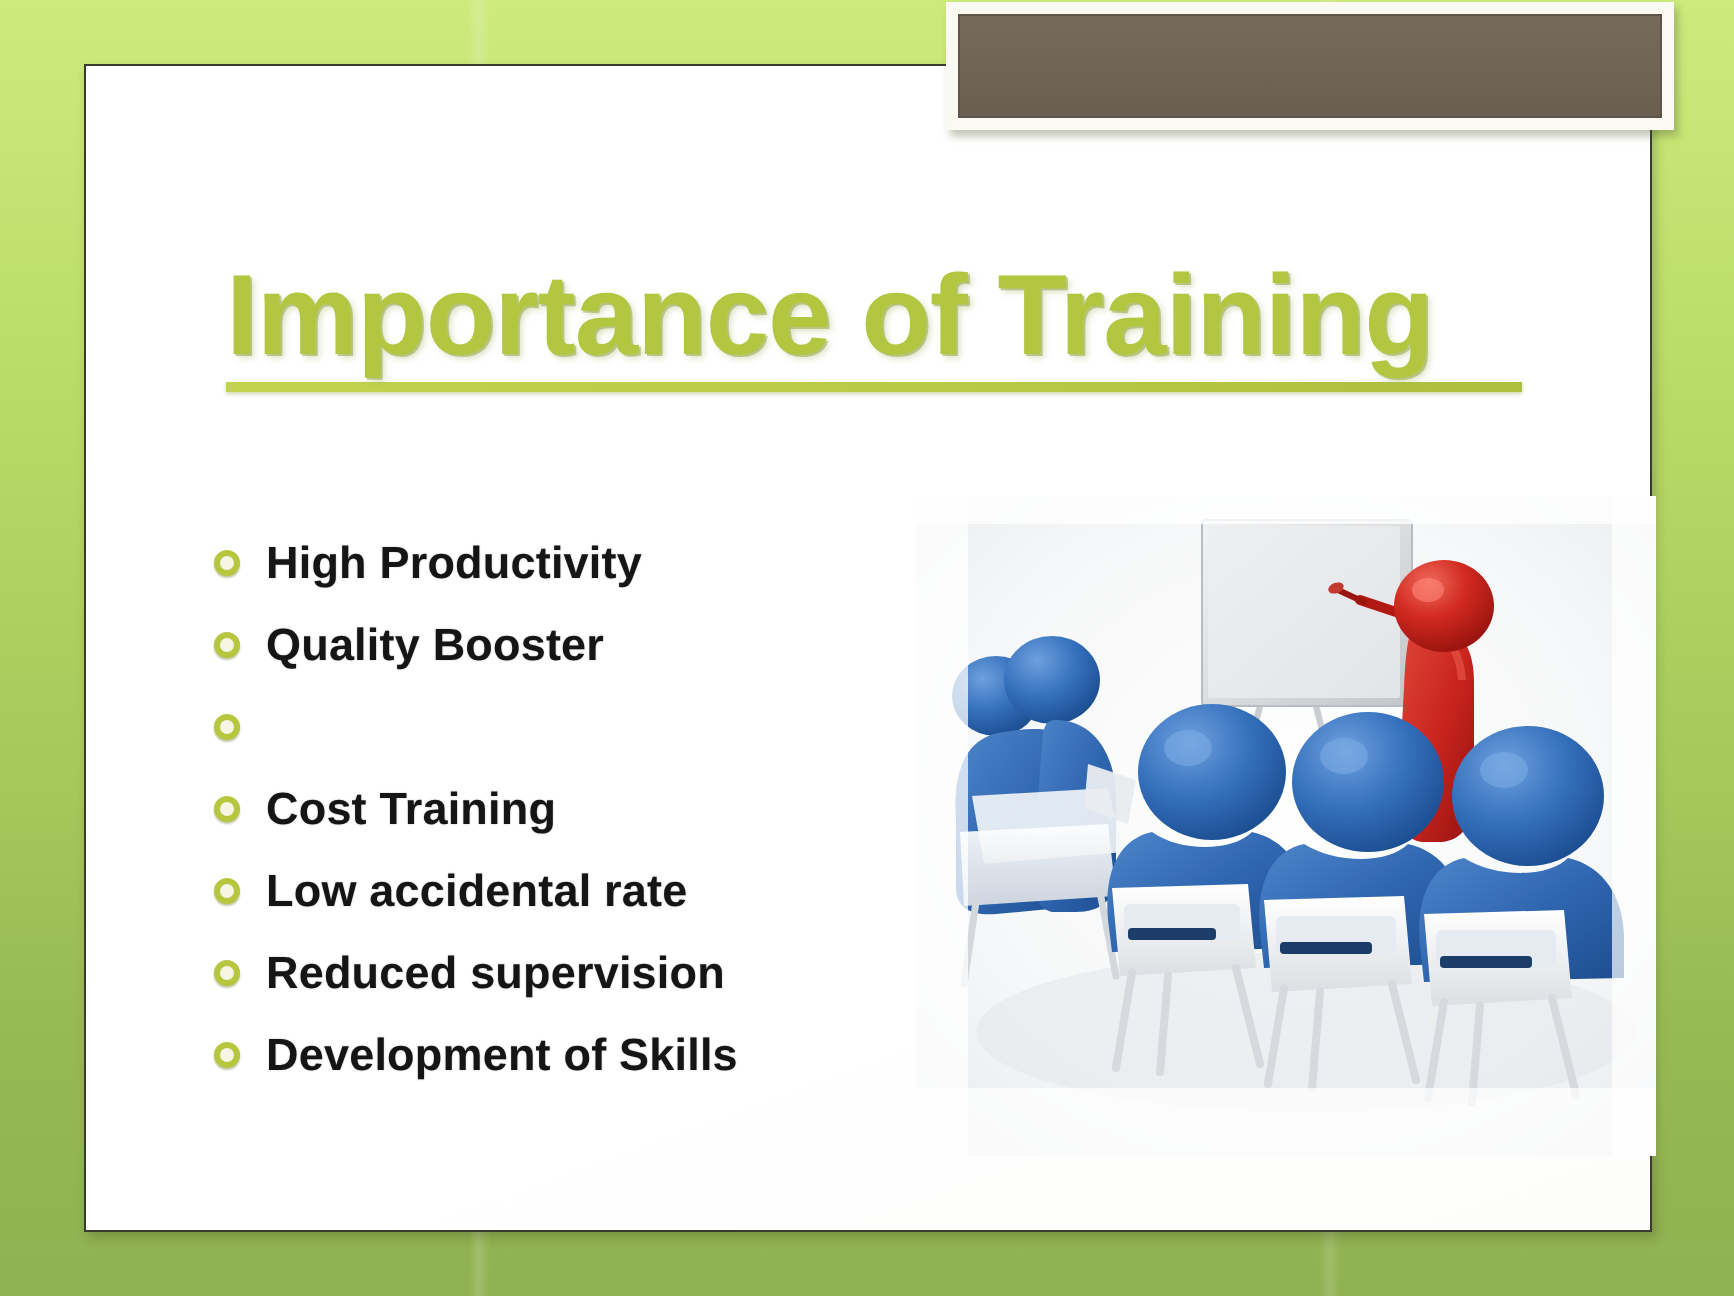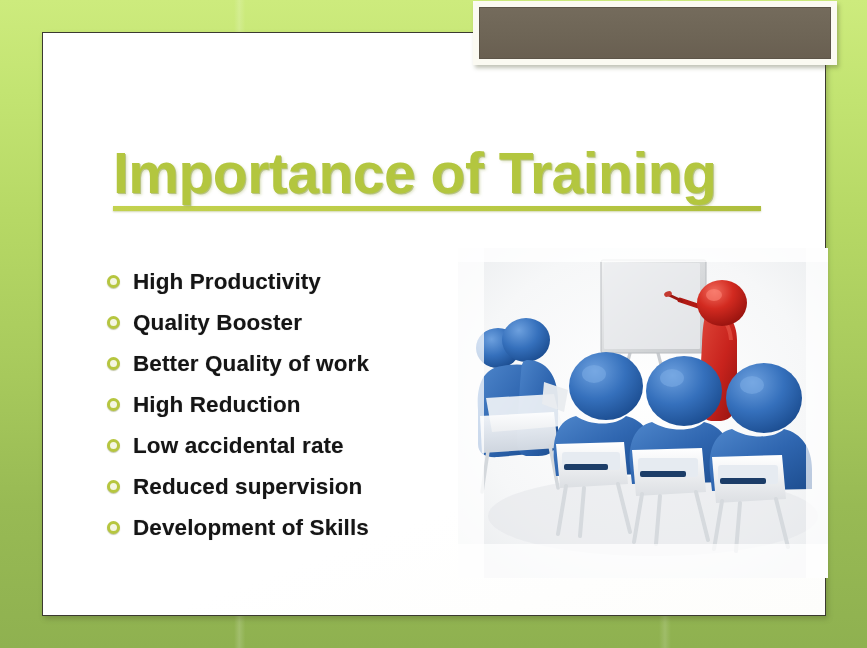--- a/index.html
+++ b/index.html
@@ -46,21 +46,21 @@
     box-shadow:2px 3px 4px rgba(80,85,50,0.35);
   }
   .topbox-inner{
     width:100%; height:100%;
     background:linear-gradient(180deg,#746b5c 0%,#6e6556 55%,#695f51 100%);
     border:1px solid #5d5549;
   }
 
   
   .title-wrap{
-    position:absolute; left:70px; top:96px; width:700px;margin-top:15px;
+    position:absolute; left:70px; top:96px; width:700px;
   }
   .title{
     font-size:57px;
     font-weight:700;
     letter-spacing:-0.5px;
     color:#b3c63f;
     text-shadow:1px 1px 0 rgba(130,150,45,0.45), 2px 2px 3px rgba(160,175,90,0.35);
     line-height:1.05;
     white-space:nowrap;
   }
@@ -127,26 +127,25 @@
       <span class="bullet-text">High Productivity</span>
     </div>
 
     <div class="bullet-row">
       <span class="ring"></span>
       <span class="bullet-text">Quality Booster</span>
     </div>
 
     <div class="bullet-row">
       <span class="ring"></span>
-      <span class="bullet-text">Better Quality of work</span>
-    </div>
-
-    <div class="bullet-row">
-      <span class="ring"></span>
-      <span class="bullet-text">High Reduction</span>
+    </div>
+
+    <div class="bullet-row">
+      <span class="ring"></span>
+      <span class="bullet-text">Cost Training</span>
     </div>
 
     <div class="bullet-row">
       <span class="ring"></span>
       <span class="bullet-text">Low accidental rate</span>
     </div>
 
     <div class="bullet-row">
       <span class="ring"></span>
       <span class="bullet-text">Reduced supervision</span>

